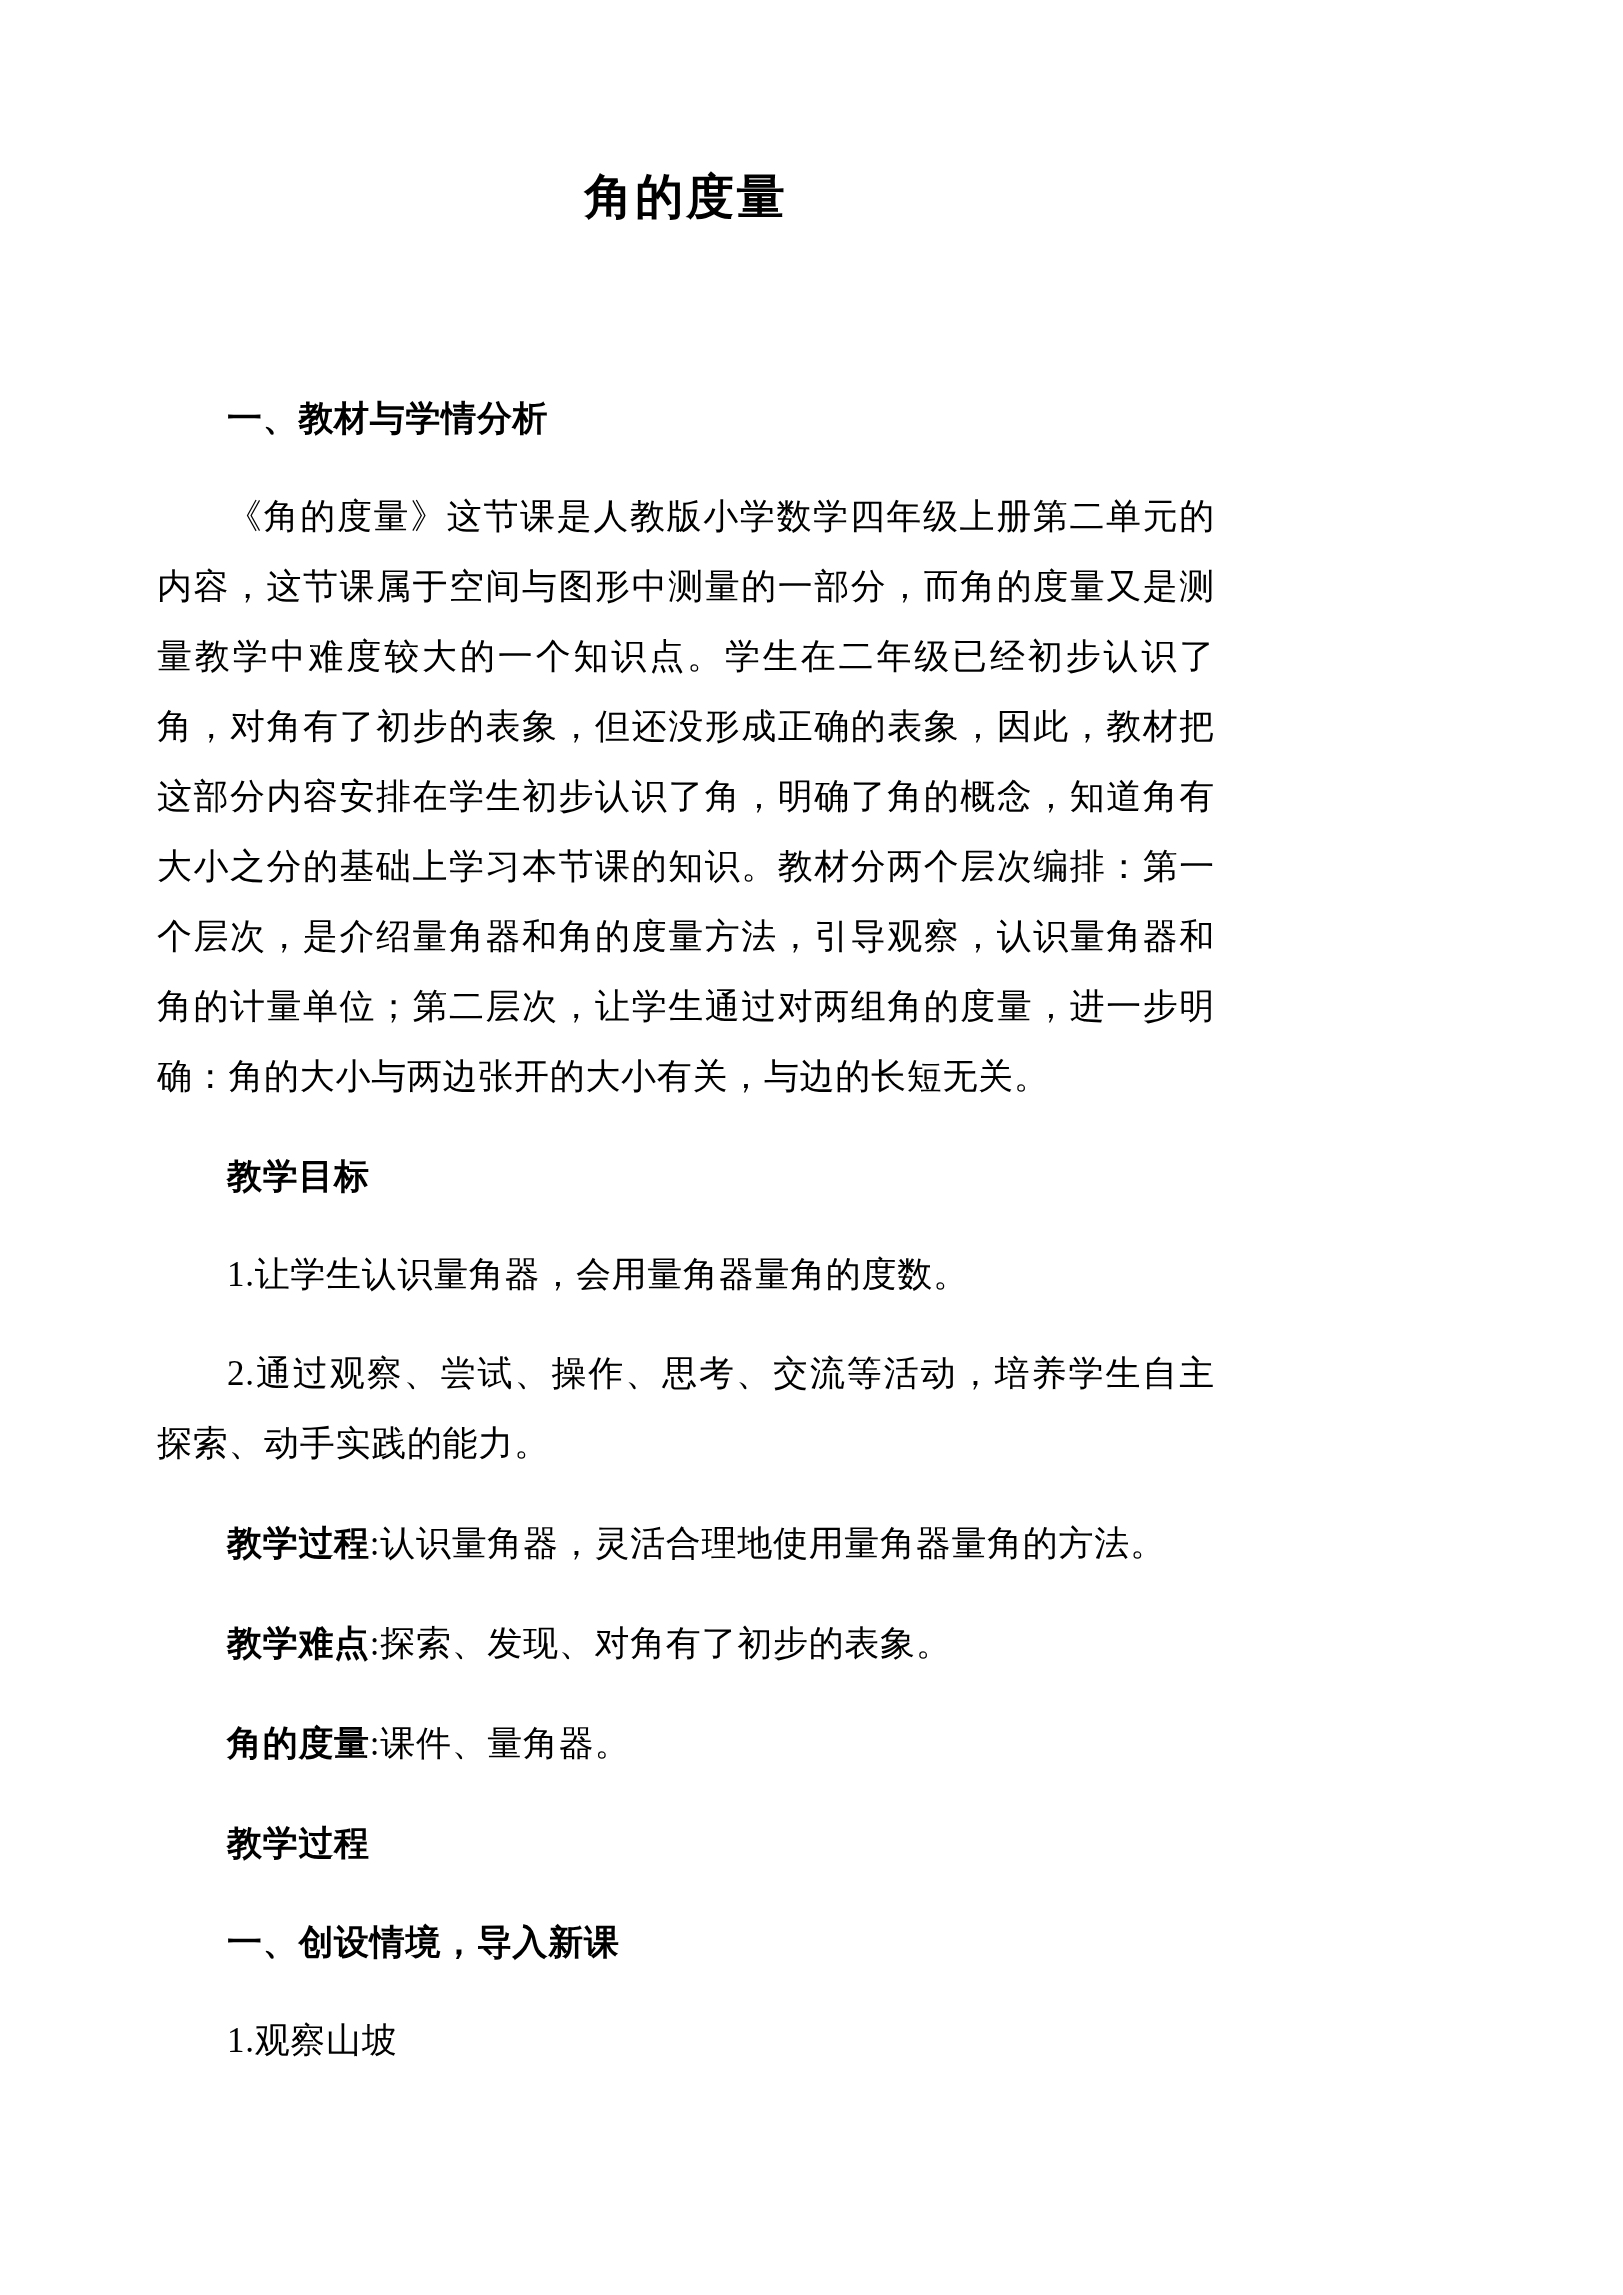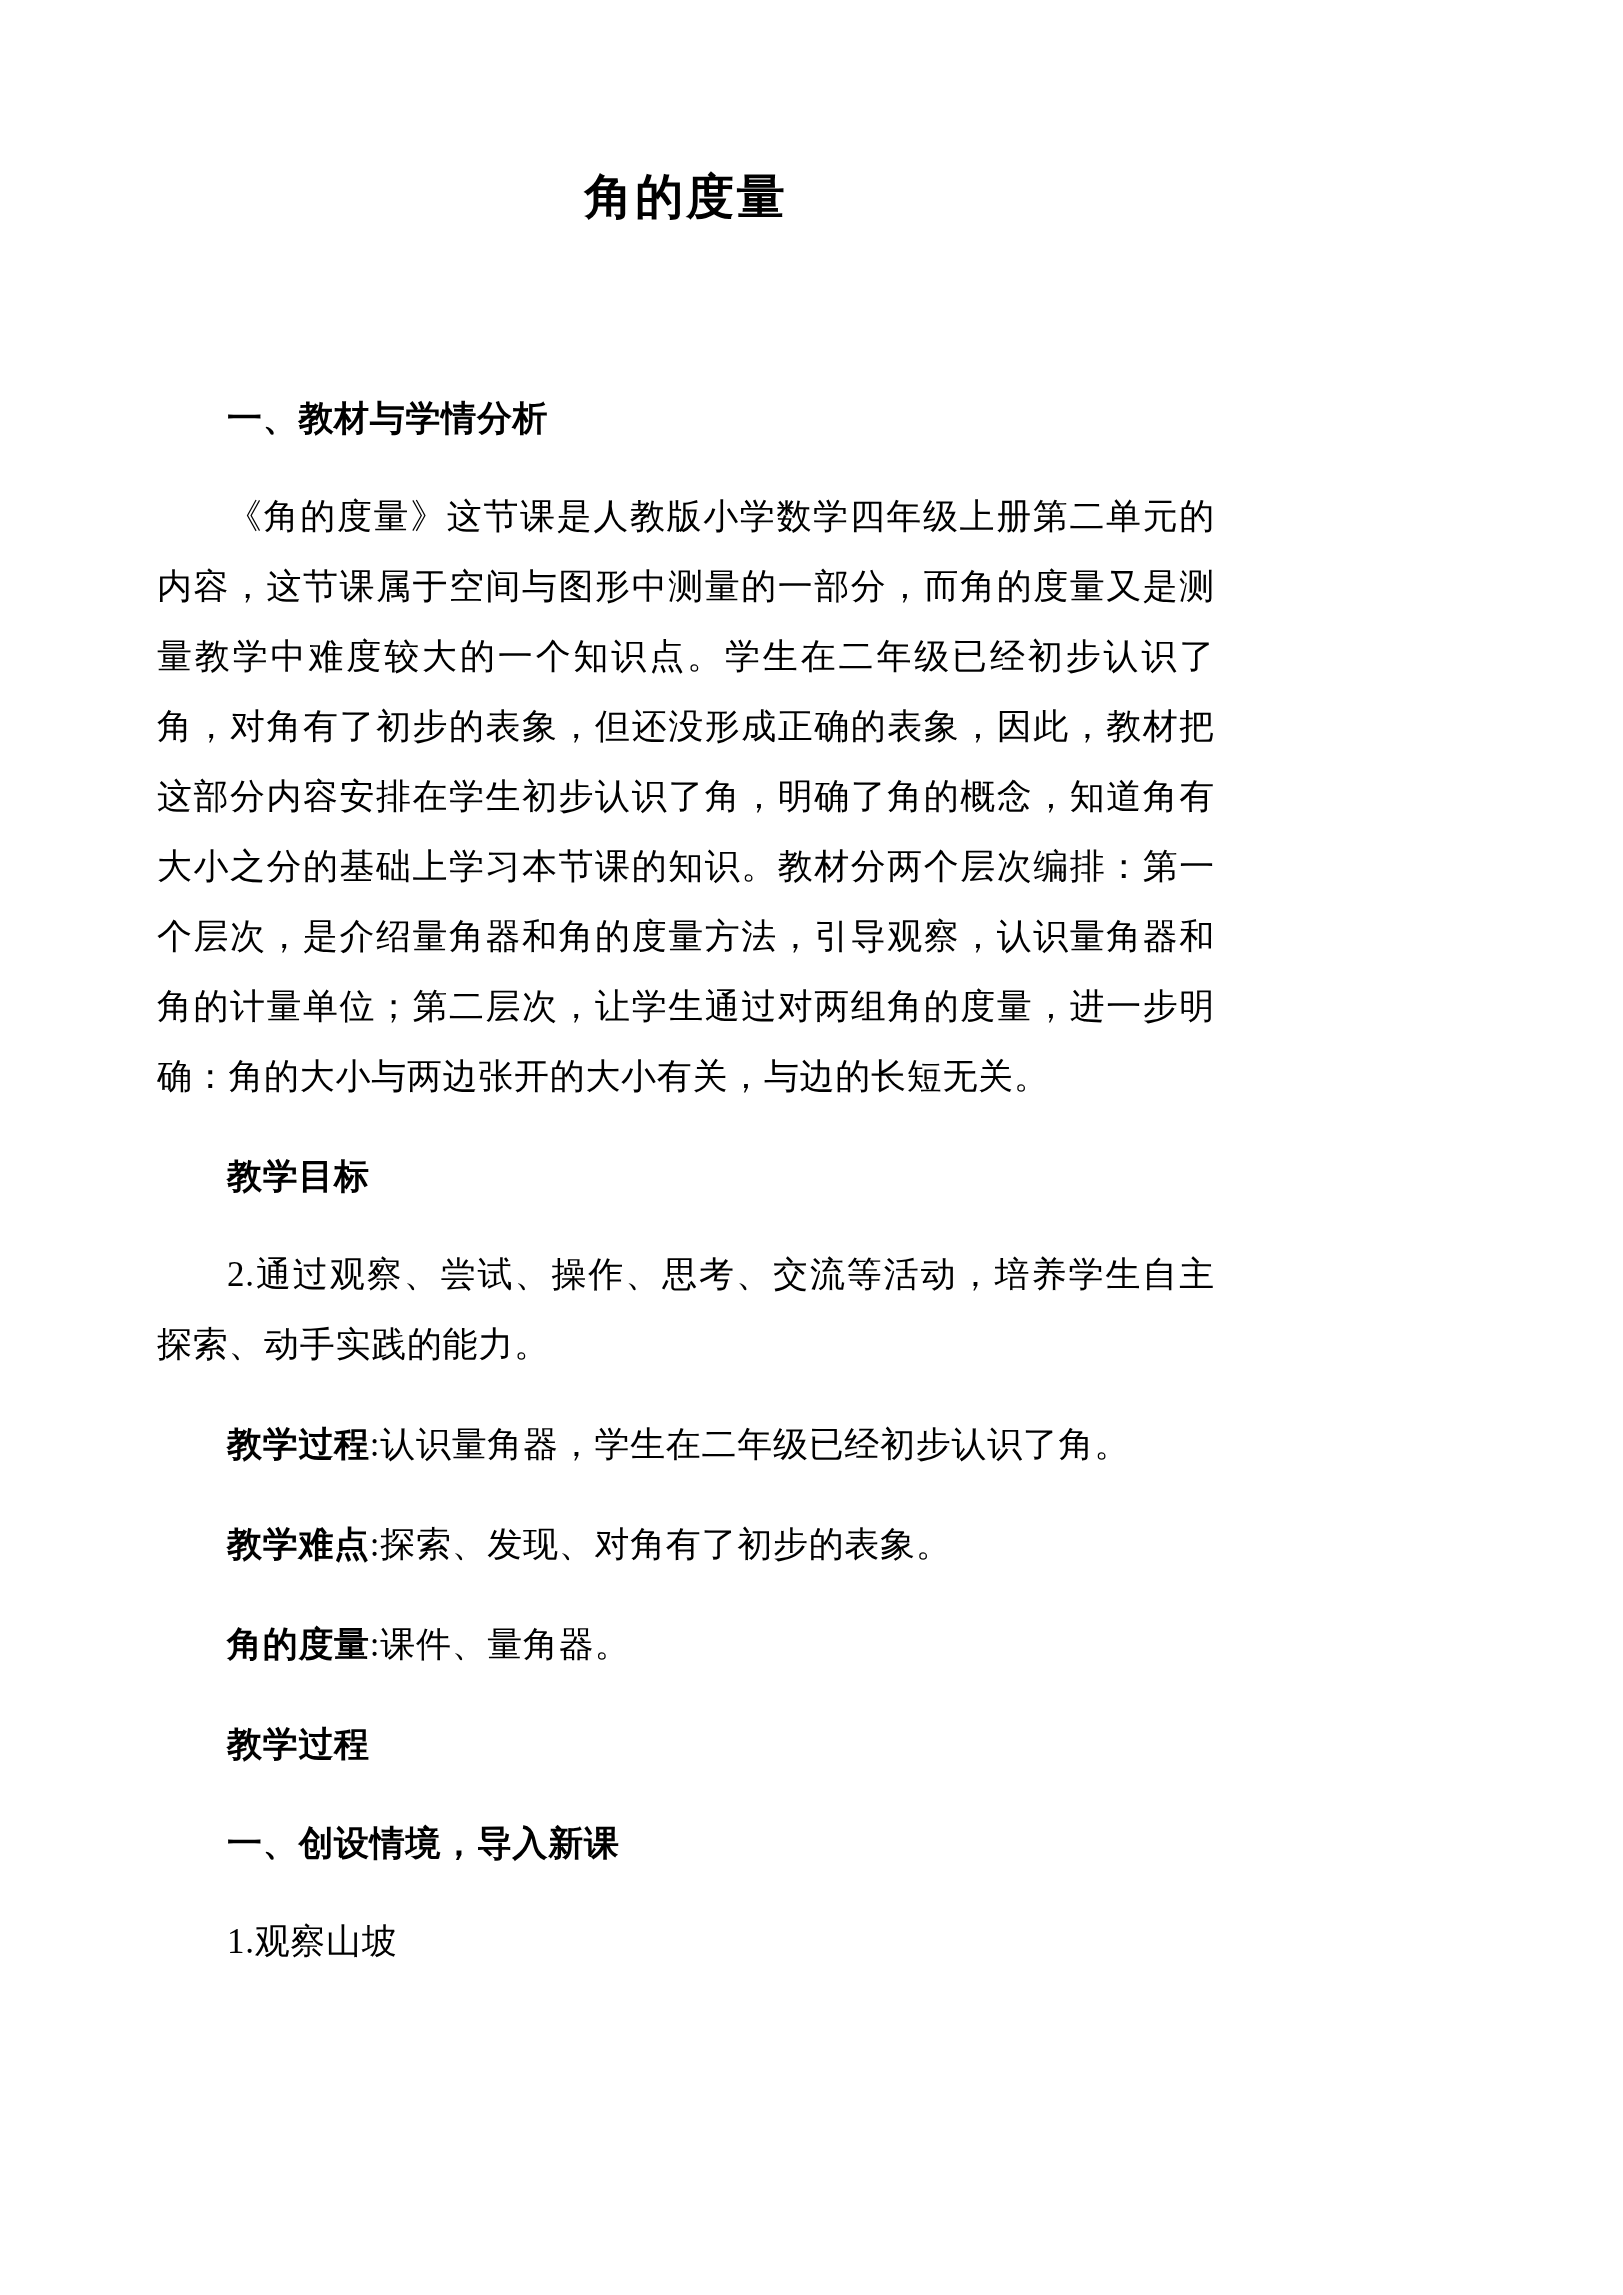--- a/index.html
+++ b/index.html
@@ -60,25 +60,26 @@
   <div class="doc">
 
     <h1 class="doc-title">角的度量</h1>
 
     <h2 class="block heading">一、教材与学情分析</h2>
 
     <p class="block">《角的度量》这节课是人教版小学数学四年级上册第二单元的内容，这节课属于空间与图形中测量的一部分，而角的度量又是测量教学中难度较大的一个知识点。学生在二年级已经初步认识了角，对角有了初步的表象，但还没形成正确的表象，因此，教材把这部分内容安排在学生初步认识了角，明确了角的概念，知道角有大小之分的基础上学习本节课的知识。教材分两个层次编排：第一个层次，是介绍量角器和角的度量方法，引导观察，认识量角器和角的计量单位；第二层次，让学生通过对两组角的度量，进一步明确：角的大小与两边张开的大小有关，与边的长短无关。</p>
 
     <h2 class="block heading">教学目标</h2>
 
+    <p class="block">1.让学生认识量角器，会用量角器量角的度数。</p>
 
     <p class="block">2.通过观察、尝试、操作、思考、交流等活动，培养学生自主探索、动手实践的能力。</p>
 
 
-    <p class="block"><span class="label">教学过程</span><span>:认识量角器，学生在二年级已经初步认识了角。</span></p>
+    <p class="block"><span class="label">教学过程</span><span>:认识量角器，灵活合理地使用量角器量角的方法。</span></p>
 
     <p class="block"><span class="label">教学难点</span><span>:探索、发现、对角有了初步的表象。</span></p>
 
     <p class="block"><span class="label">角的度量</span><span>:课件、量角器。</span></p>
 
     <h2 class="block heading">教学过程</h2>
 
     <h2 class="block heading">一、创设情境，导入新课</h2>
 
     <p class="block">1.观察山坡</p>

